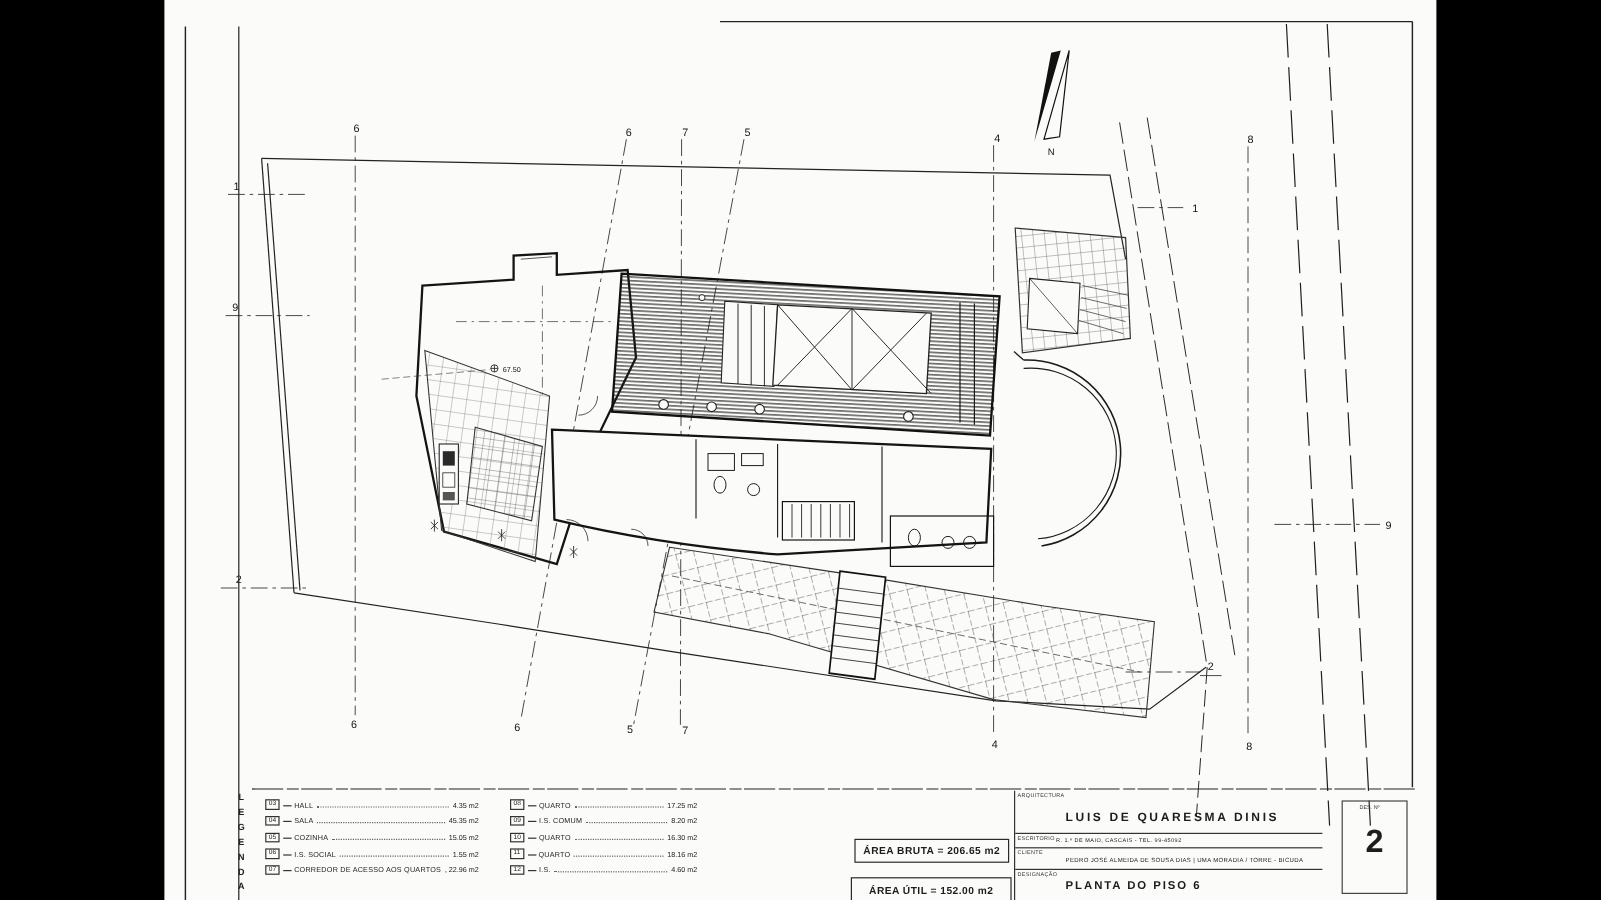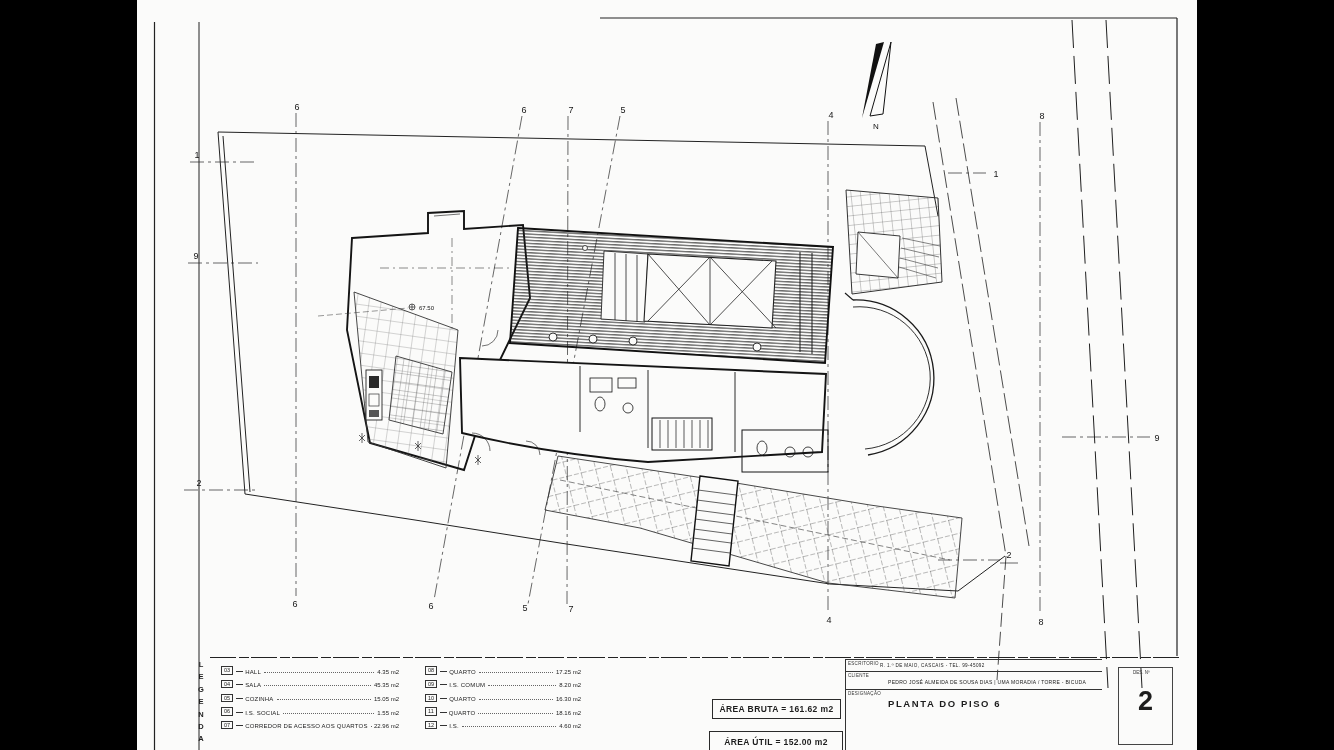--- a/index.html
+++ b/index.html
@@ -298,25 +298,29 @@
     </div>
     <div class="lrow">
       <span class="lnum">12</span>
       <span class="ldash"></span>
       <span class="llab">I.S.</span>
       <span class="leader"></span>
       <span class="larea">4.60 m2</span>
     </div>
   </div>
 
-<div id="area-bruta" class="areabox">ÁREA BRUTA = 161.62 m2</div>
+<div id="area-bruta" class="areabox">ÁREA BRUTA = 206.65 m2</div>
 <div id="area-util" class="areabox">ÁREA ÚTIL = 152.00 m2</div>
 
 <div id="titleblock">
   <div class="rows">
+    <div class="tb-row" id="tb-r1">
+      <span class="tb-label">ARQUITECTURA</span>
+      <span id="tb-architect">LUIS DE QUARESMA DINIS</span>
+    </div>
     <div class="tb-row" id="tb-r2">
       <span class="tb-label">ESCRITORIO</span>
       <span id="tb-office">R. 1.º DE MAIO, CASCAIS - TEL. 99-45092</span>
     </div>
     <div class="tb-row" id="tb-r3">
       <span class="tb-label">CLIENTE</span>
       <span id="tb-client">PEDRO JOSÉ ALMEIDA DE SOUSA DIAS | UMA MORADIA / TORRE - BICUDA</span>
     </div>
     <div class="tb-row" id="tb-r4">
       <span class="tb-label">DESIGNAÇÃO</span>

